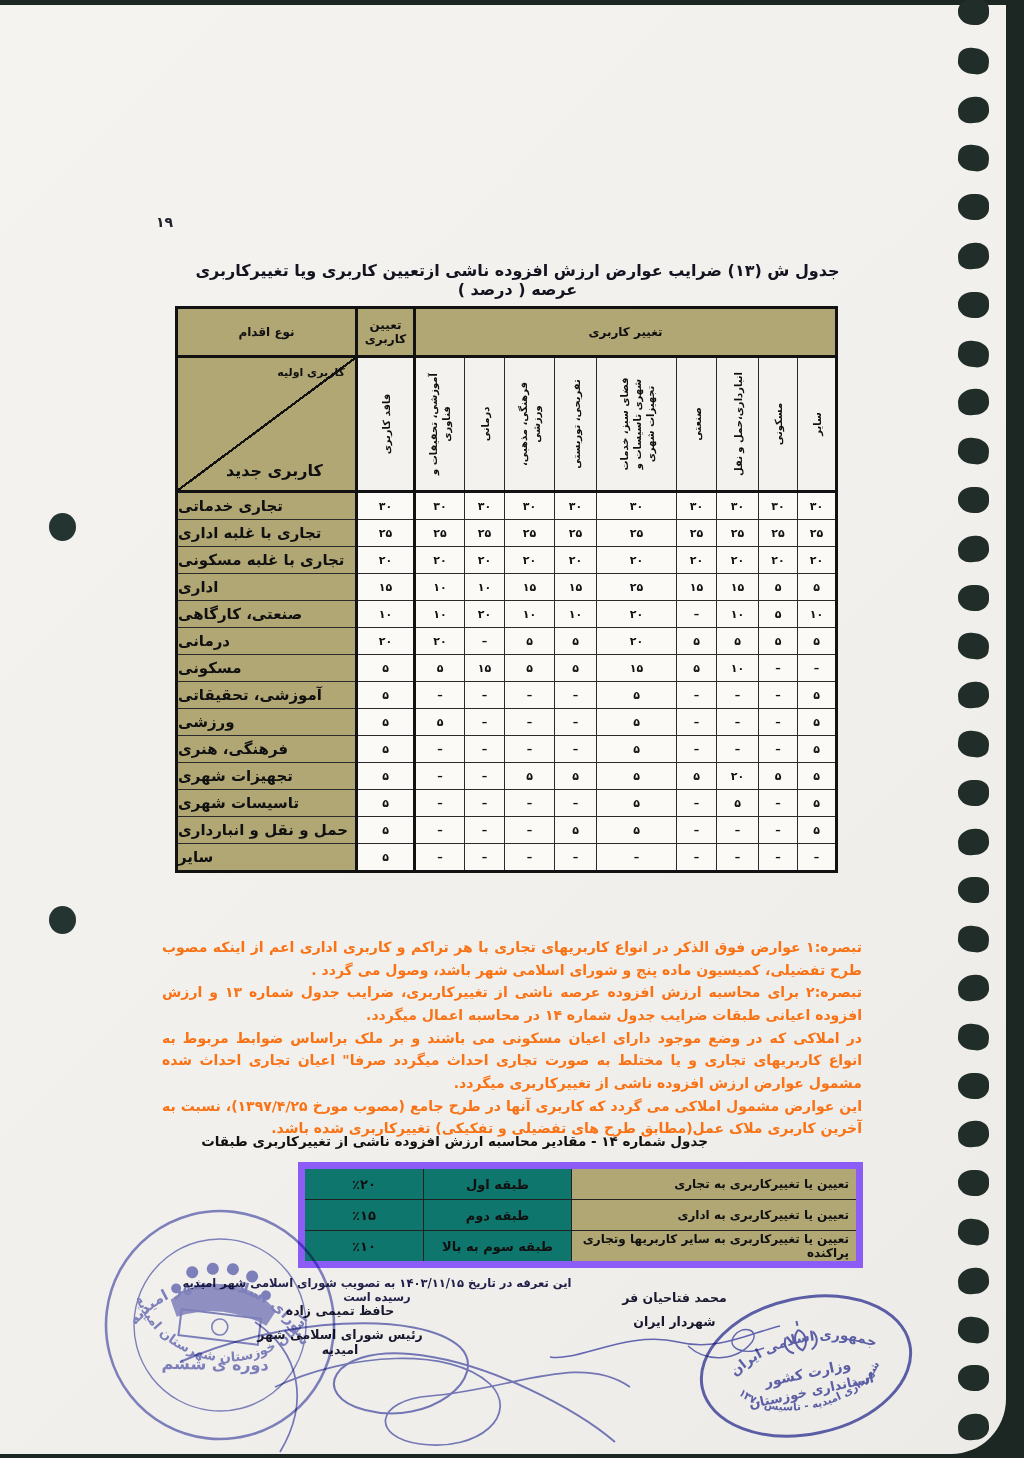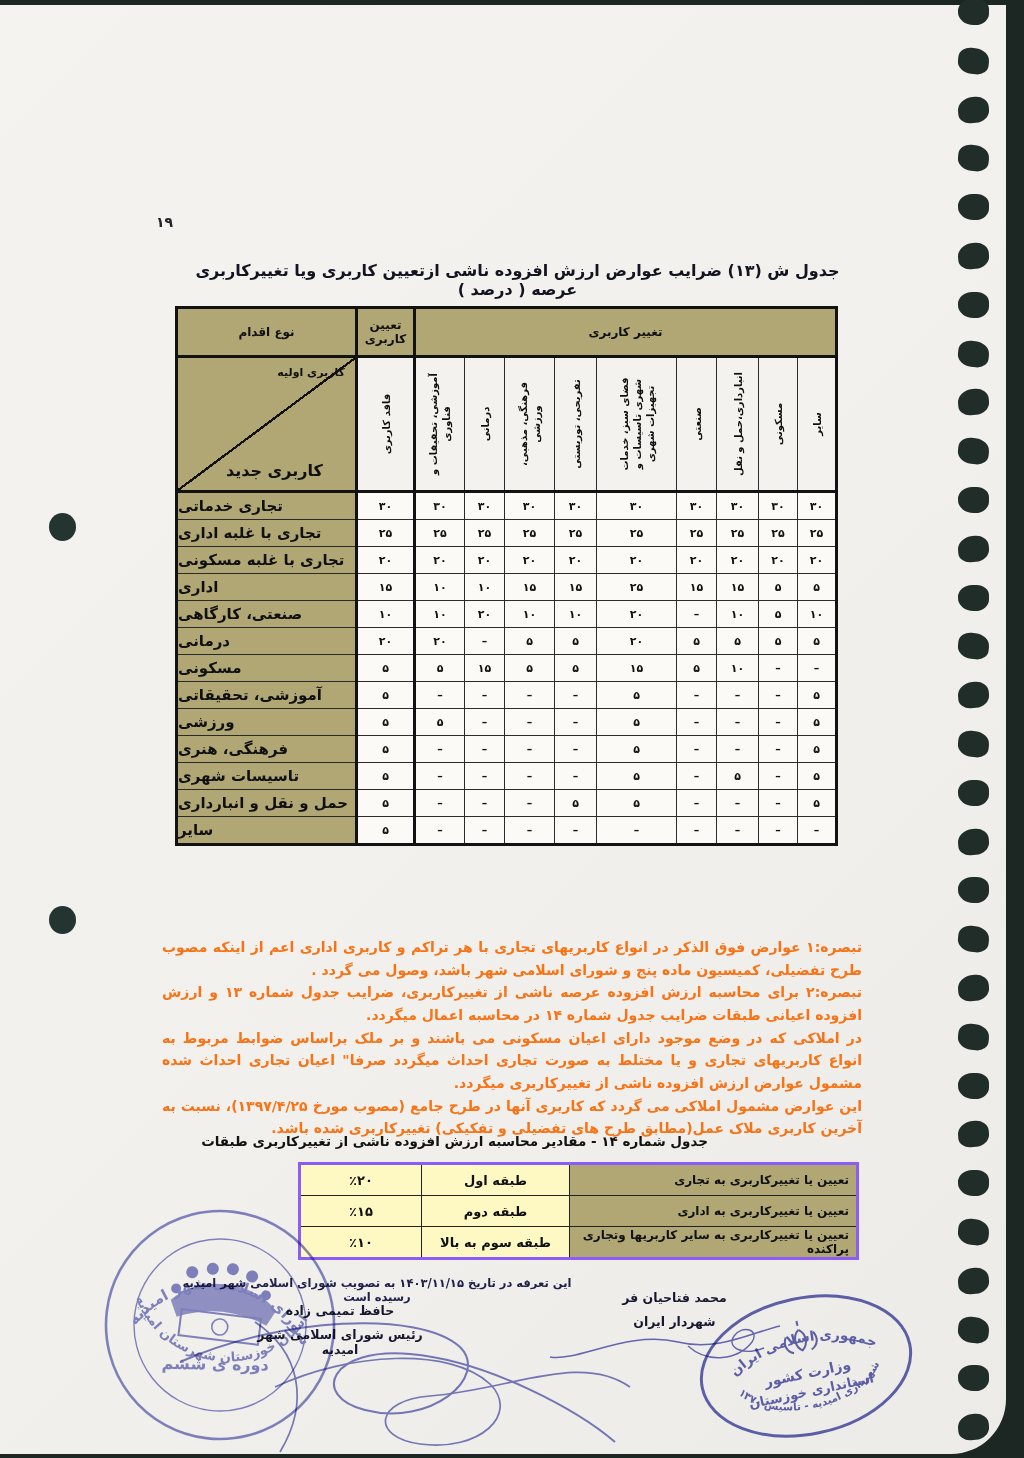--- a/index.html
+++ b/index.html
@@ -75,21 +75,21 @@
   .notes p{margin:0;}
 
   
   .floors-caption{
     position:absolute;left:163px;top:1133px;width:545px;direction:rtl;
     text-align:right;font-size:13.5px;font-weight:bold;color:#121212;
   }
   .floors-wrap{position:absolute;left:298px;top:1162px;}
   table.floors{
     width:558px;table-layout:fixed;border-collapse:collapse;
-    border:3px solid #8b5cf6;background:#fef9c3;
+    border:7px solid #8b5cf6;background:#0f766e;
   }
   table.floors td{
     border:1px solid #222;height:28px;font-weight:bold;color:#101010;
   }
   td.fpct{text-align:center;font-size:13px;direction:ltr;}
   td.ffloor{text-align:center;font-size:13px;direction:rtl;}
   td.fdesc{direction:rtl;text-align:right;padding-right:7px;font-size:12px;background:#b1a775;border-left:2px solid #121212;}
 
   
   .approval{
@@ -334,20 +334,33 @@
           <td class="val">–</td>
           <td class="val">–</td>
           <td class="val">–</td>
           <td class="val">۵</td>
           <td class="val">–</td>
           <td class="val">–</td>
           <td class="val">–</td>
           <td class="val">۵</td>
         </tr>
         <tr>
+          <td class="rowlabel kh sepR">تجهیزات شهری</td>
+          <td class="val sepR">۵</td>
+          <td class="val">–</td>
+          <td class="val">–</td>
+          <td class="val">۵</td>
+          <td class="val">۵</td>
+          <td class="val">۵</td>
+          <td class="val">۵</td>
+          <td class="val">۲۰</td>
+          <td class="val">۵</td>
+          <td class="val">۵</td>
+        </tr>
+        <tr>
           <td class="rowlabel kh sepR">تاسیسات شهری</td>
           <td class="val sepR">۵</td>
           <td class="val">–</td>
           <td class="val">–</td>
           <td class="val">–</td>
           <td class="val">–</td>
           <td class="val">۵</td>
           <td class="val">–</td>
           <td class="val">۵</td>
           <td class="val">–</td>

